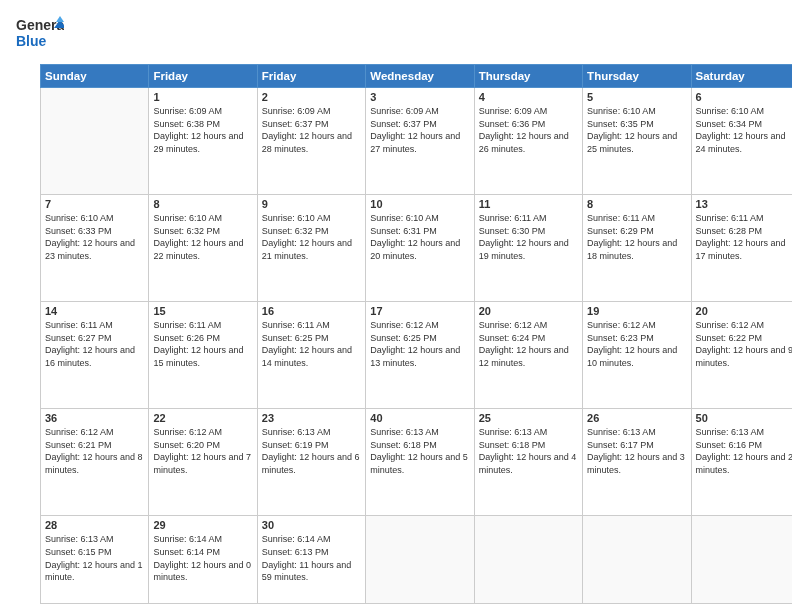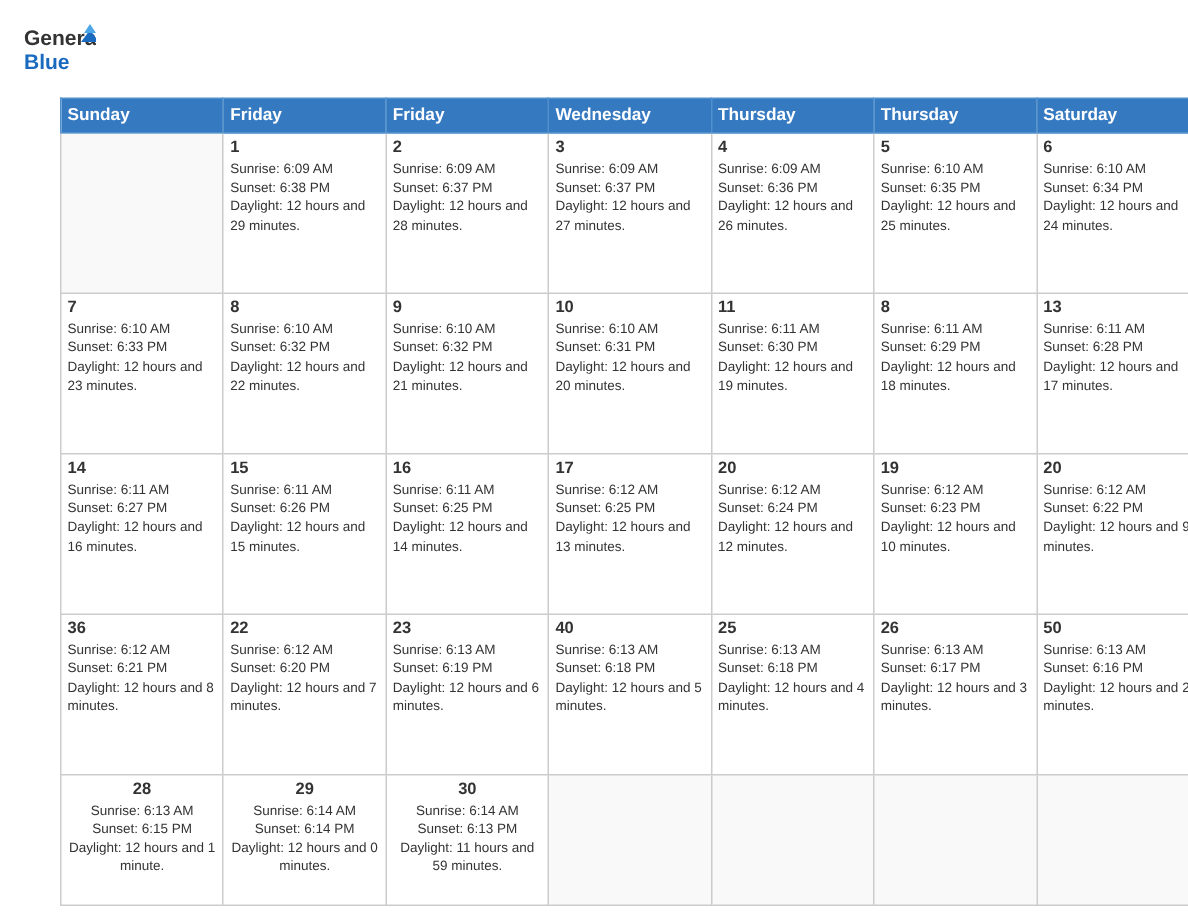--- a/index.html
+++ b/index.html
@@ -75,21 +75,20 @@
     .day-info {
       font-size: 9px;
       line-height: 1.4;
       color: #333;
     }
     .empty-cell {
       background: #f9f9f9;
     }
     .last-row td {
       height: 72px;
-      text-align: center;
     }
   </style>
 </head>
 <body>
 
 <div class="page">
   <div class="header">
     <div class="logo">
       <div>
         <svg width="48" height="42" viewBox="0 0 48 42">

